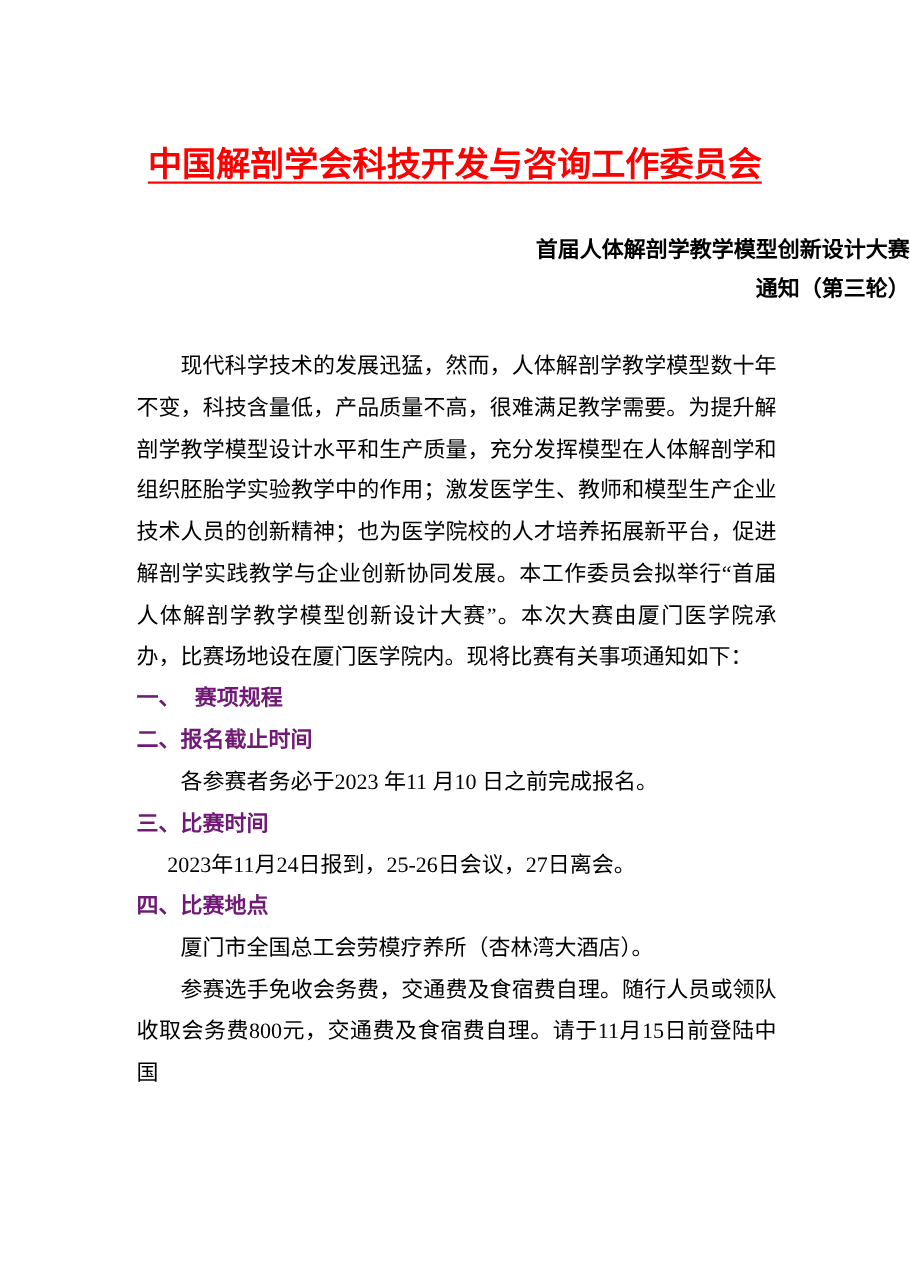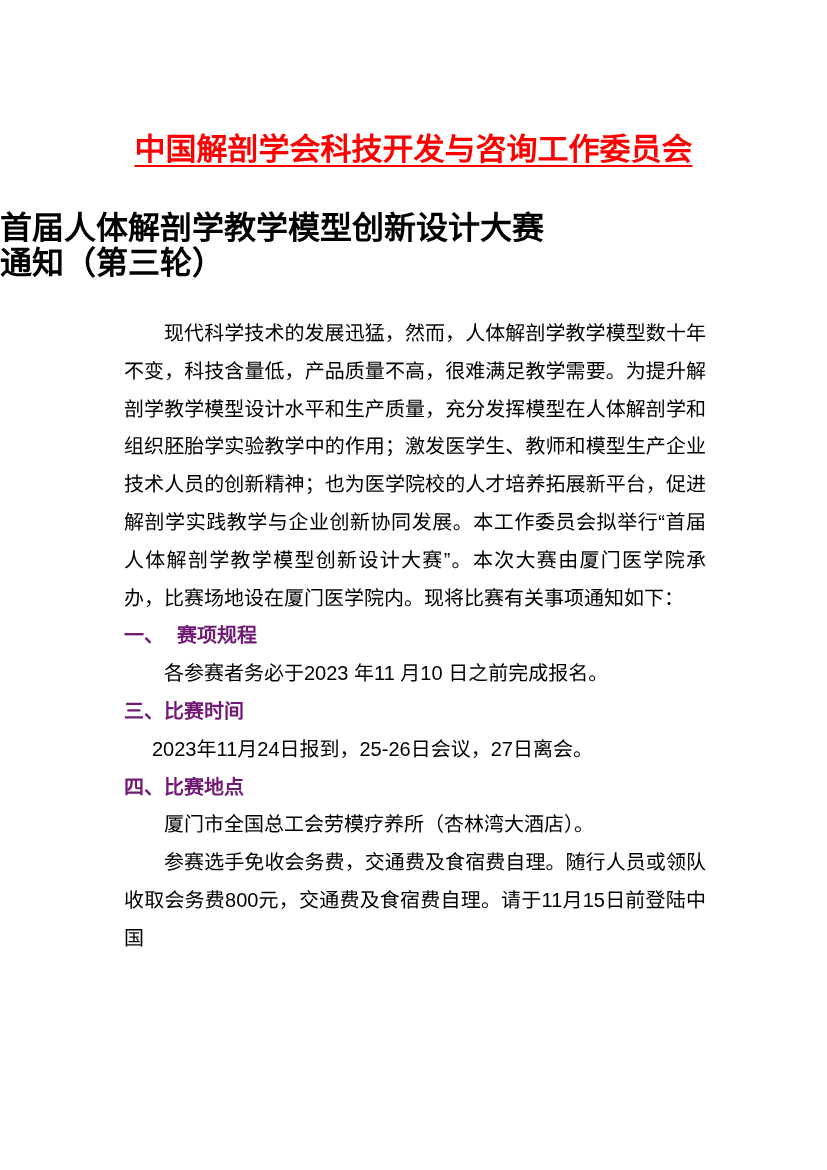--- a/index.html
+++ b/index.html
@@ -30,40 +30,40 @@
   }
   .org-title .underlined {
     text-decoration: underline;
     text-decoration-color: #fe0000;
     text-decoration-thickness: 2px;
     text-underline-offset: 5px;
   }
   
   .doc-title {
     margin-top: 42px;
-    text-align: left;
+    text-align: right;
     font-family: "Liberation Sans", "DejaVu Sans", sans-serif;
     font-weight: bold;
-    font-size: 32px;
+    font-size: 20px;
     line-height: 35px;
     color: #000000;
   }
   
   .content {
     margin: 34px 121px 0 124px; 
     width: 582px;
     font-size: 20px;
     line-height: 37.8px;
   }
   .para {
     margin: 0;
     text-align: justify;
     text-justify: inter-character;
     text-indent: 2em;
-    font-family: Liberation Sans, sans-serif;
+    font-family: Liberation Serif, serif;
     font-weight: normal;
   }
   .para.indent-med { text-indent: 1.7em; }
   .para.indent-sm  { text-indent: 1.4em; }
   .sec-heading {
     margin: 0;
     font-family: "Liberation Sans", "DejaVu Sans", sans-serif;
     font-weight: bold;
     font-size: 20px;
     line-height: 37.8px;
@@ -90,20 +90,23 @@
   </div>
 
   <div class="content">
 
     <p class="para">现代科学技术的发展迅猛，然而，人体解剖学教学模型数十年不变，科技含量低，产品质量不高，很难满足教学需要。为提升解剖学教学模型设计水平和生产质量，充分发挥模型在人体解剖学和组织胚胎学实验教学中的作用；激发医学生、教师和模型生产企业技术人员的创新精神；也为医学院校的人才培养拓展新平台，促进解剖学实践教学与企业创新协同发展。本工作委员会拟举行“首届人体解剖学教学模型创新设计大赛”。本次大赛由厦门医学院承办，比赛场地设在厦门医学院内。现将比赛有关事项通知如下：</p>
 
     <div class="sec-heading">
       <span class="num">一、</span><span class="txt gap">赛项规程</span>
     </div>
 
+    <div class="sec-heading">
+      <span class="num">二、</span><span class="txt">报名截止时间</span>
+    </div>
     <p class="para">各参赛者务必于2023 年11 月10 日之前完成报名。</p>
 
     <div class="sec-heading">
       <span class="num">三、</span><span class="txt">比赛时间</span>
     </div>
     <p class="para indent-sm">2023年11月24日报到，25-26日会议，27日离会。</p>
 
     <div class="sec-heading">
       <span class="num">四、</span><span class="txt">比赛地点</span>
     </div>

